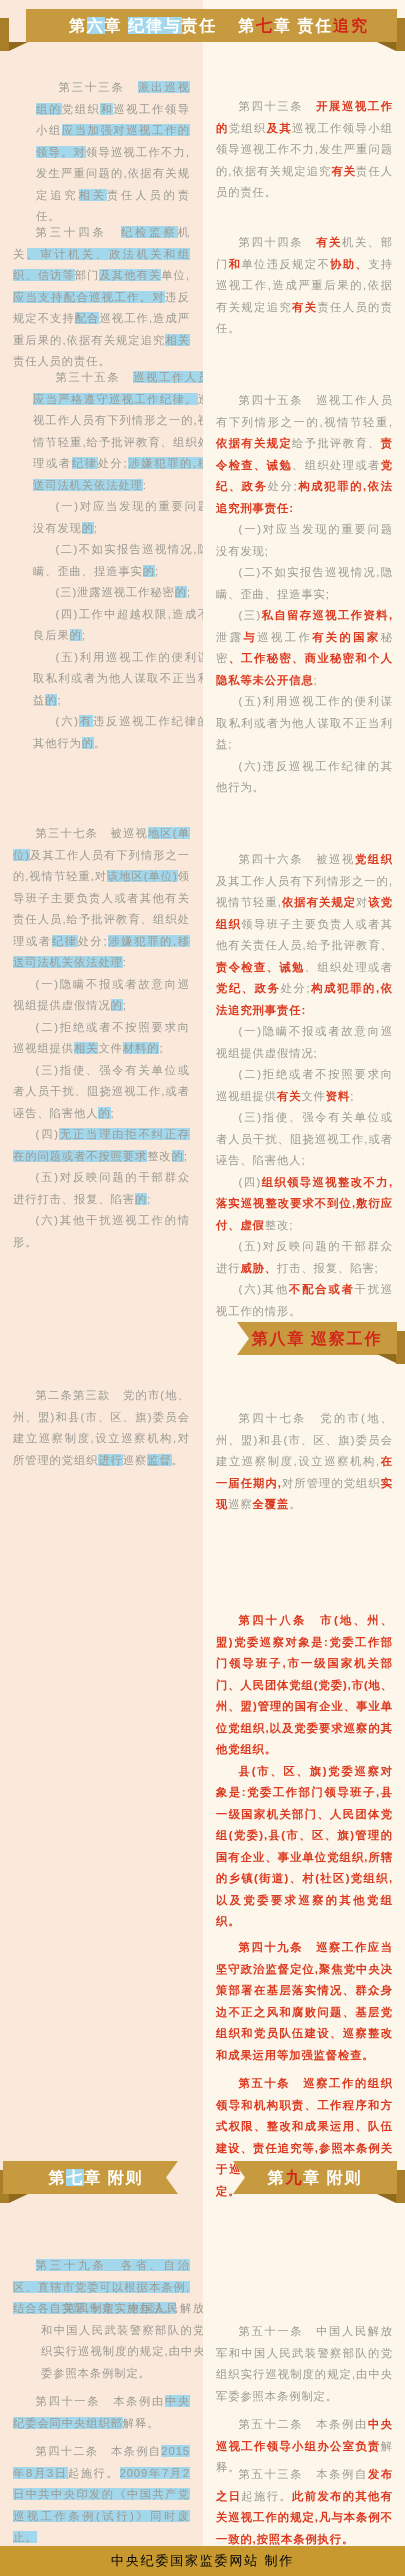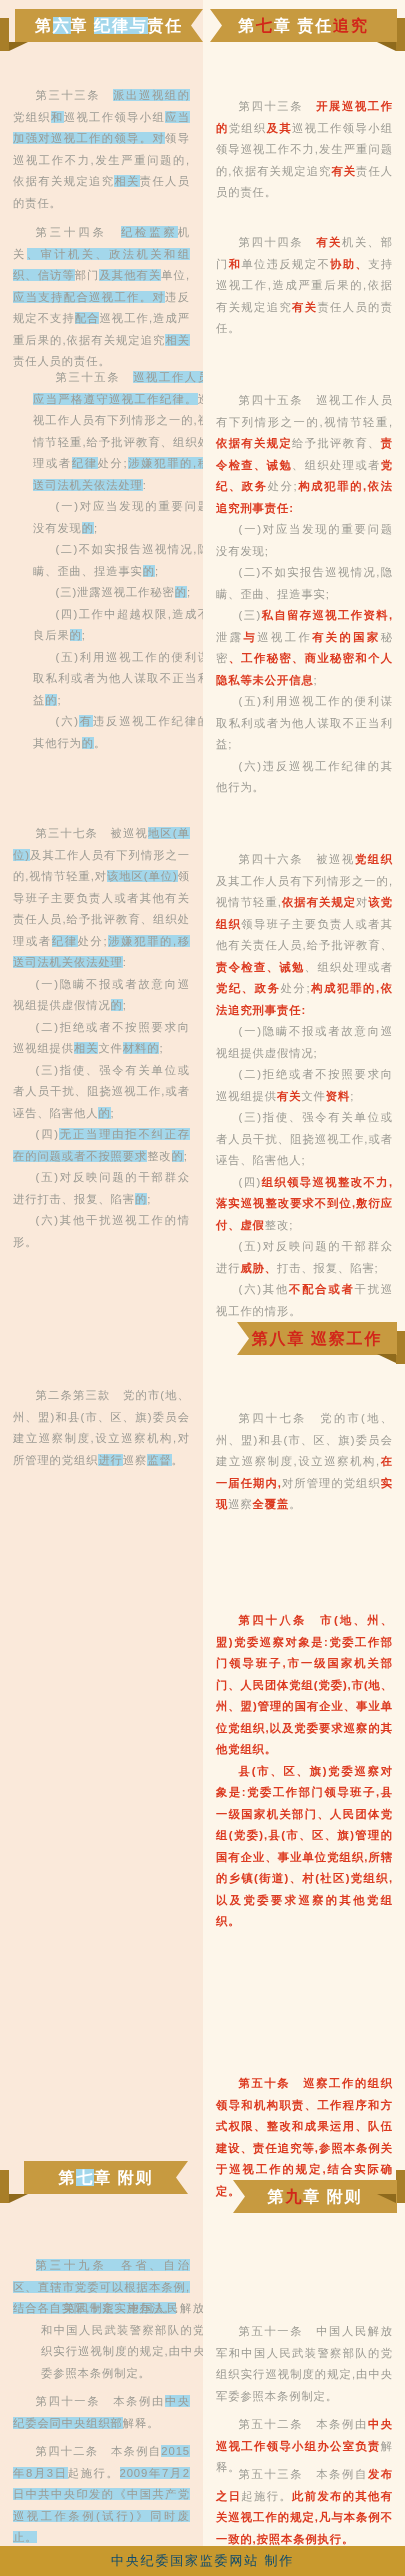--- a/index.html
+++ b/index.html
@@ -18,29 +18,29 @@
         font-family:"Liberation Serif", serif;}
   .band span.hl{background:#a3d7eb;}
   .band span.red{color:#d2261a;}
   .band.notch-r{clip-path:polygon(0 0,100% 0,calc(100% - 12px) 50%,100% 100%,0 100%);}
   .band.notch-l{clip-path:polygon(0 0,100% 0,100% 100%,0 100%,12px 50%);}
   .strip{position:absolute;width:9px;height:33px;background:#a87e28;}
   .fold{position:absolute;width:19px;height:9px;background:#8f6a1c;}
   .fold-l{clip-path:polygon(0 0,100% 0,0 100%);}
   .fold-r{clip-path:polygon(0 0,100% 0,100% 100%);}
   .footer-bar{position:absolute;left:0;top:2546px;width:405px;height:30px;background:#c8992e;
-        color:#0c4a6e;text-align:center;line-height:30px;font-size:13px;letter-spacing:1.8px;}
+        color:#000000;text-align:center;line-height:30px;font-size:13px;letter-spacing:1.8px;}
 </style>
 </head>
 <body>
 
 <div class="page">
 
   <div class="col col-left" id="col-left-content">
-      <div class="article" style="top: 85px;">
+      <div class="article" style="top: 77px; padding-left: 36px;">
         <p class="para"><span>第三十三条　</span><span class="hl">派出巡视组的</span><span>党组织</span><span class="hl">和</span><span>巡视工作领导小组</span><span class="hl">应当加强对巡视工作的领导。对</span><span>领导巡视工作不力,发生严重问题的,依据有关规定追究</span><span class="hl">相关</span><span>责任人员的责任。</span></p>
       </div>
       <div class="article" style="top: 222px;">
         <p class="para"><span>第三十四条　</span><span class="hl">纪检监察</span><span>机关</span><span class="hl">、审计机关、政法机关和组织、信访等</span><span>部门</span><span class="hl">及其他有关</span><span>单位,</span><span class="hl">应当支持配合巡视工作。对</span><span>违反规定不支持</span><span class="hl">配合</span><span>巡视工作,造成严重后果的,依据有关规定追究</span><span class="hl">相关</span><span>责任人员的责任。</span></p>
       </div>
       <div class="article" style="top: 367px; margin-left: 20px;">
         <p class="para"><span>第三十五条　</span><span class="hl">巡视工作人员应当严格遵守巡视工作纪律。</span><span>巡视工作人员有下列情形之一的,视情节轻重,给予批评教育、组织处理或者</span><span class="hl">纪律</span><span>处分;</span><span class="hl">涉嫌犯罪的,移送司法机关依法处理</span><span>:</span></p>
         <p class="para"><span>(一)对应当发现的重要问题没有发现</span><span class="hl">的</span><span>;</span></p>
         <p class="para"><span>(二)不如实报告巡视情况,隐瞒、歪曲、捏造事实</span><span class="hl">的</span><span>;</span></p>
         <p class="para"><span>(三)泄露巡视工作秘密</span><span class="hl">的</span><span>;</span></p>
@@ -97,50 +97,53 @@
         <p class="para"><span>(五)对反映问题的干部群众进行</span><span class="red">威胁、</span><span>打击、报复、陷害;</span></p>
         <p class="para"><span>(六)其他</span><span class="red">不配合或者</span><span>干扰巡视工作的情形。</span></p>
       </div>
       <div class="article" style="top: 1385px;">
         <p class="para"><span>第四十七条　党的市(地、州、盟)和县(市、区、旗)委员会建立巡察制度,设立巡察机构,</span><span class="red">在一届任期内,</span><span>对所管理的党组织</span><span class="red">实现</span><span>巡察</span><span class="red">全覆盖</span><span>。</span></p>
       </div>
       <div class="article" style="top: 1587px;">
         <p class="para"><span class="red">第四十八条　市(地、州、盟)党委巡察对象是:党委工作部门领导班子,市一级国家机关部门、人民团体党组(党委),市(地、州、盟)管理的国有企业、事业单位党组织,以及党委要求巡察的其他党组织。</span></p>
         <p class="para"><span class="red">县(市、区、旗)党委巡察对象是:党委工作部门领导班子,县一级国家机关部门、人民团体党组(党委),县(市、区、旗)管理的国有企业、事业单位党组织,所辖的乡镇(街道)、村(社区)党组织,以及党委要求巡察的其他党组织。</span></p>
       </div>
+      <div class="article" style="top: 1914px;">
+        <p class="para"><span class="red">第四十九条　巡察工作应当坚守政治监督定位,聚焦党中央决策部署在基层落实情况、群众身边不正之风和腐败问题、基层党组织和党员队伍建设、巡察整改和成果运用等加强监督检查。</span></p>
+      </div>
       <div class="article" style="top: 2050px;">
         <p class="para"><span class="red">第五十条　巡察工作的组织领导和机构职责、工作程序和方式权限、整改和成果运用、队伍建设、责任追究等,参照本条例关于巡视工作的规定,结合实际确定。</span></p>
       </div>
       <div class="article" style="top: 2298px;">
         <p class="para"><span>第五十一条　中国人民解放军和中国人民武装警察部队的党组织实行巡视制度的规定,由中央军委参照本条例制定。</span></p>
       </div>
       <div class="article" style="top: 2391px;">
         <p class="para"><span>第五十二条　本条例由</span><span class="red">中央巡视工作领导小组办公室负责</span><span>解释。</span></p>
       </div>
       <div class="article" style="top: 2441px;">
         <p class="para"><span>第五十三条　本条例自</span><span class="red">发布之日</span><span>起施行。</span><span class="red">此前发布的其他有关巡视工作的规定,凡与本条例不一致的,按照本条例执行。</span></p>
       </div>
     </div>
 
   <div class="strip" style="left:0;top:18px;"></div>
-  <div class="band notch-r" style="left:15px;top:9px;width:188px;"><span>第</span><span class="hl">六</span><span>章 </span><span class="hl">纪律与</span><span>责任</span></div>
+  <div class="band notch-r" style="left:26px;top:9px;width:188px;padding-left:23px;"><span>第</span><span class="hl">六</span><span>章 </span><span class="hl">纪律与</span><span>责任</span></div>
   <div class="fold fold-l" style="left:9px;top:42px;"></div>
 
   <div class="strip" style="left:396px;top:18px;"></div>
   <div class="band notch-l" style="left:210px;top:9px;width:187px;"><span>第</span><span class="red">七</span><span>章 责任</span><span class="red">追究</span></div>
   <div class="fold fold-r" style="left:377px;top:42px;"></div>
 
   <div class="strip" style="left:396px;top:1331px;"></div>
   <div class="band notch-l" style="left:237px;top:1322px;width:160px;"><span class="red">第八章 巡察工作</span></div>
   <div class="fold fold-r" style="left:377px;top:1354px;"></div>
 
   <div class="strip" style="left:0;top:2170px;"></div>
-  <div class="band notch-r" style="left:24px;top:2161px;width:164px;"><span>第</span><span class="hl">七</span><span>章 附则</span></div>
+  <div class="band notch-r" style="left:3px;top:2161px;width:164px;padding-left:11px;"><span>第</span><span class="hl">七</span><span>章 附则</span></div>
   <div class="fold fold-l" style="left:9px;top:2194px;"></div>
 
   <div class="strip" style="left:396px;top:2170px;"></div>
-  <div class="band notch-l" style="left:233px;top:2161px;width:164px;margin-top:19px;"><span>第</span><span class="red">九</span><span>章 附则</span></div>
+  <div class="band notch-l" style="left:233px;top:2161px;width:164px;"><span>第</span><span class="red">九</span><span>章 附则</span></div>
   <div class="fold fold-r" style="left:377px;top:2194px;"></div>
 
   <div class="footer-bar">中央纪委国家监委网站 制作</div>
 
 </div>
 
 
 </body></html>

